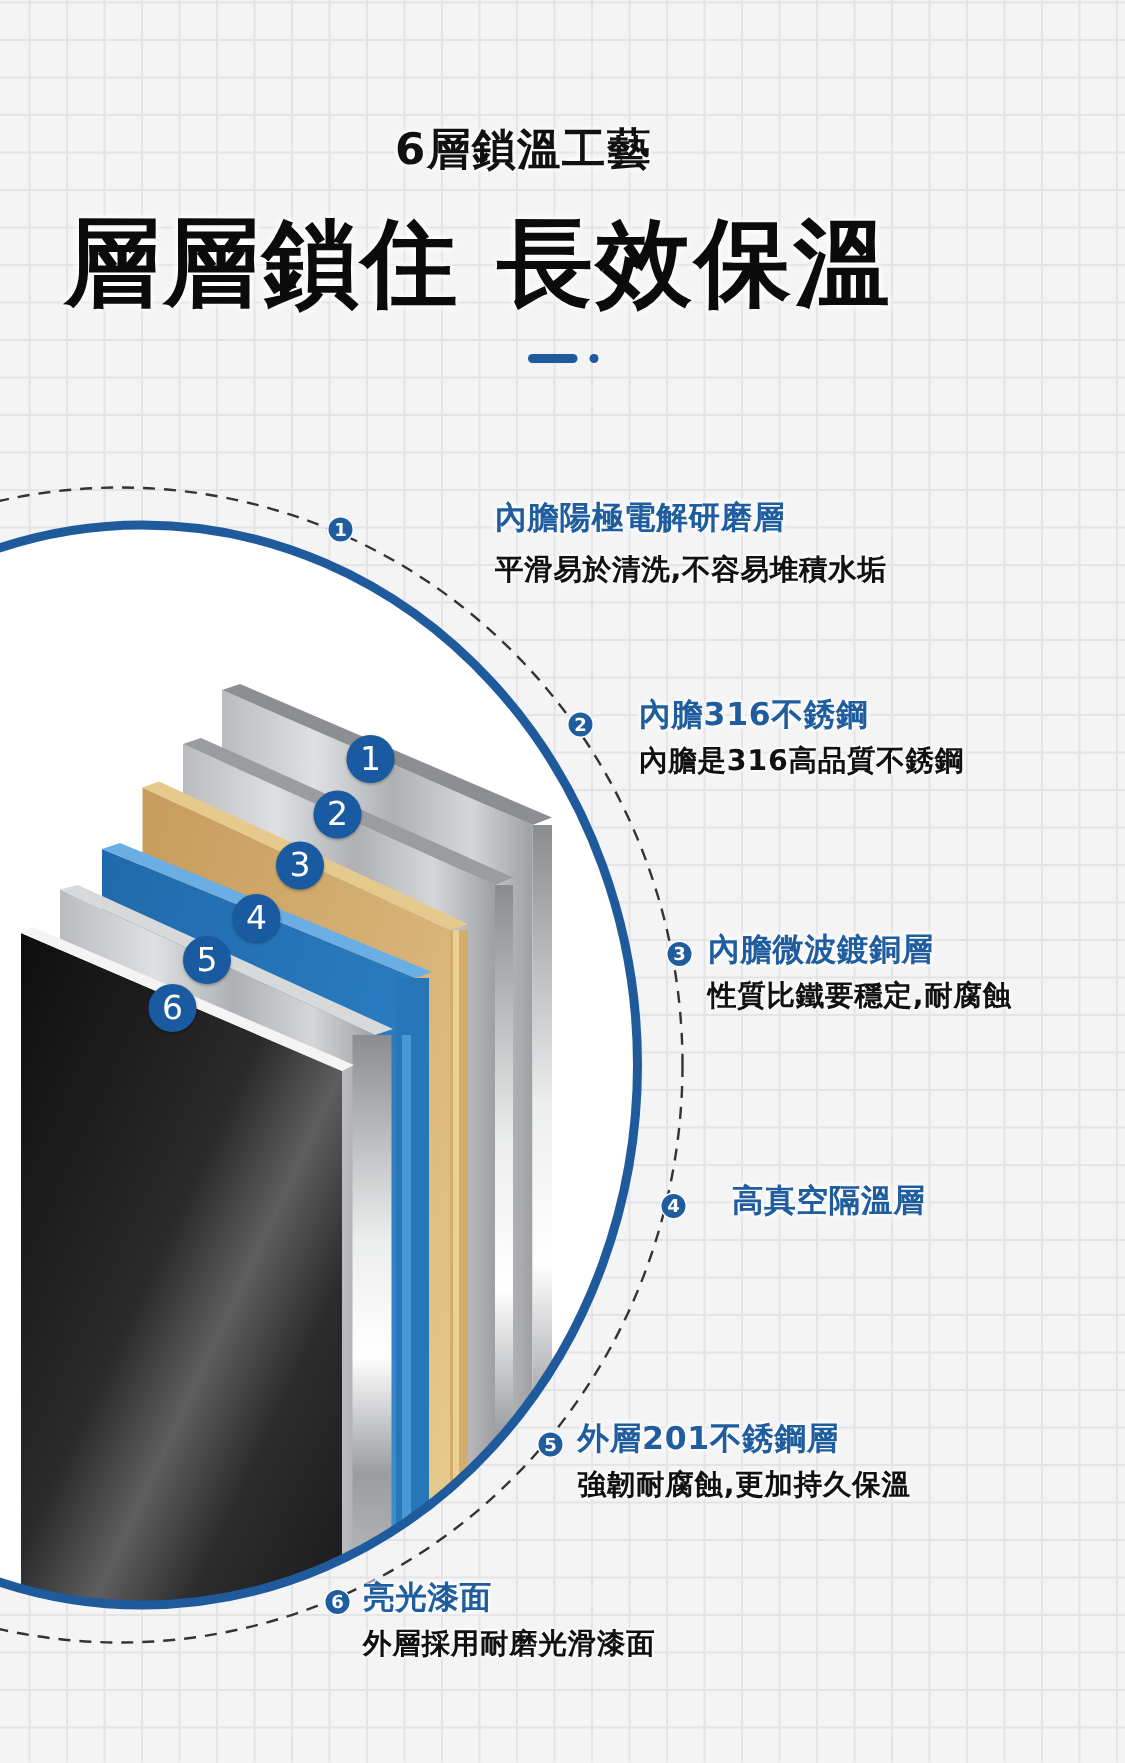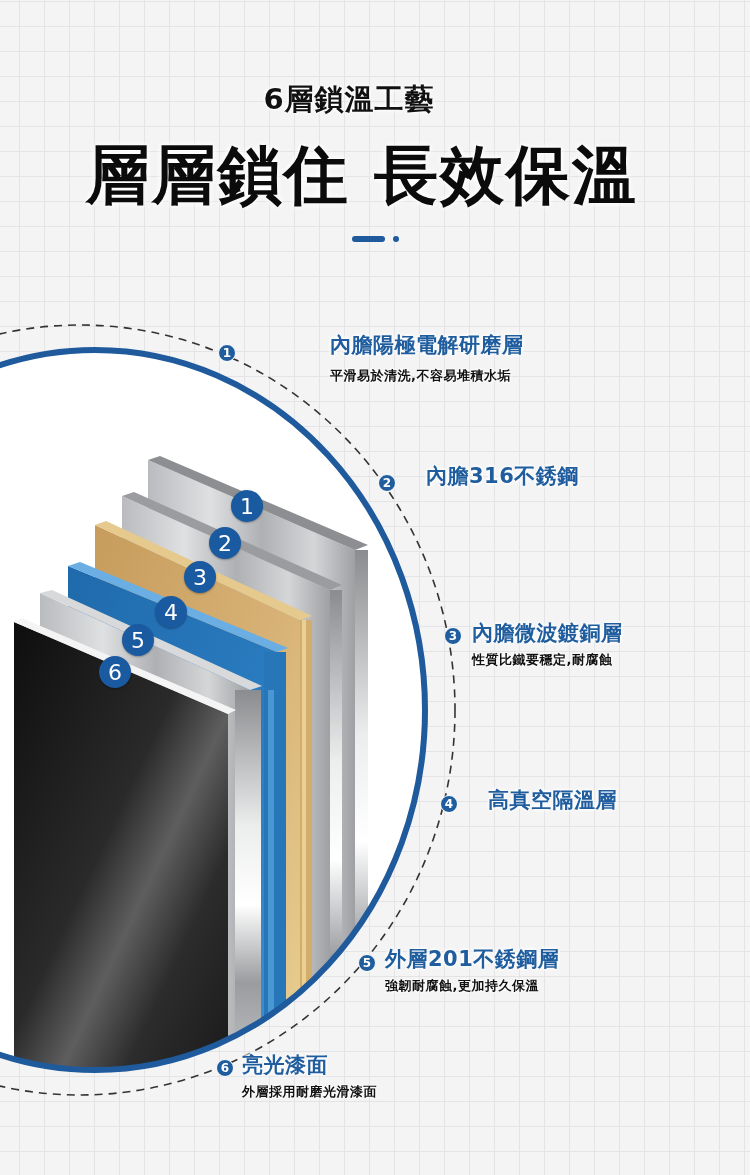--- a/index.html
+++ b/index.html
@@ -14,41 +14,41 @@
     background-position:19px 26px;
     font-family:"DejaVu Sans","Liberation Sans",sans-serif;
     color:#111;
   }
   .subtitle {
     position:absolute; left:0; top:80px; width:698px; text-align:center;
     font-size:29px; font-weight:bold; color:#111; letter-spacing:1px;
     text-shadow:0 0 4px #fff, 0 0 4px #fff;
   }
   .title {
-    position:absolute; left:0; top:132px; width:638px; text-align:right;
+    position:absolute; left:0; top:132px; width:638px; text-align:center;
     font-size:64px; font-weight:bold; color:#0b0b0b; letter-spacing:2px;
     text-shadow:0 0 6px #fff, 0 0 6px #fff;
   }
   .accent {
     position:absolute; top:236px; left:352px; height:6px; width:33px;
     background:#1e5a9c; border-radius:3px;
   }
   .accent-dot {
     position:absolute; top:236px; left:393px; width:6px; height:6px;
     background:#1e5a9c; border-radius:50%;
   }
   svg.art { position:absolute; left:0; top:0; }
   .feature { position:absolute; }
   .feature .head {
     font-size:21px; font-weight:bold; color:#1f5d9e; white-space:nowrap;
     text-shadow:0 0 4px #fff, 0 0 4px #fff, 0 0 4px #fff;
     letter-spacing:0.5px;
   }
   .feature .desc {
-    font-size:13px; font-weight:bold; color:#111; white-space:nowrap; margin-top:4px;
+    font-size:19px; font-weight:bold; color:#111; white-space:nowrap; margin-top:4px;
     text-shadow:0 0 3px #fff, 0 0 3px #fff, 0 0 3px #fff;
     letter-spacing:0.5px;
   }
   .num-badge {
     position:absolute; width:18px; height:18px; border-radius:50%;
     background:#1f5d9e; color:#fff; font-size:12px; font-weight:bold;
     display:flex; align-items:center; justify-content:center;
     border:1px solid #fff;
   }
   .layer-badge {
@@ -153,20 +153,21 @@
 <div class="num-badge" style="left:358px; top:954px;">5</div>
 <div class="num-badge" style="left:216px; top:1059px;">6</div>
 
 <div class="feature" style="left:330px; top:331px;">
   <div class="head">內膽陽極電解研磨層</div>
   <div class="desc" style="margin-top:8px;">平滑易於清洗,不容易堆積水垢</div>
 </div>
 
 <div class="feature" style="left:426px; top:462px;">
   <div class="head">內膽316不銹鋼</div>
+  <div class="desc">內膽是316高品質不銹鋼</div>
 </div>
 
 <div class="feature" style="left:472px; top:619px;">
   <div class="head">內膽微波鍍銅層</div>
   <div class="desc">性質比鐵要穩定,耐腐蝕</div>
 </div>
 
 <div class="feature" style="left:488px; top:786px;">
   <div class="head">高真空隔溫層</div>
 </div>

